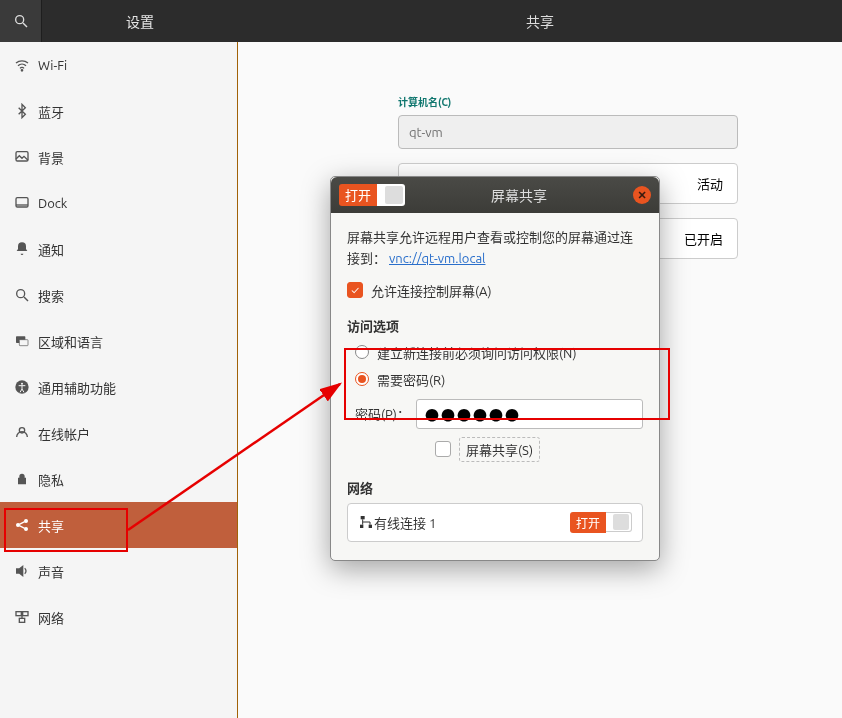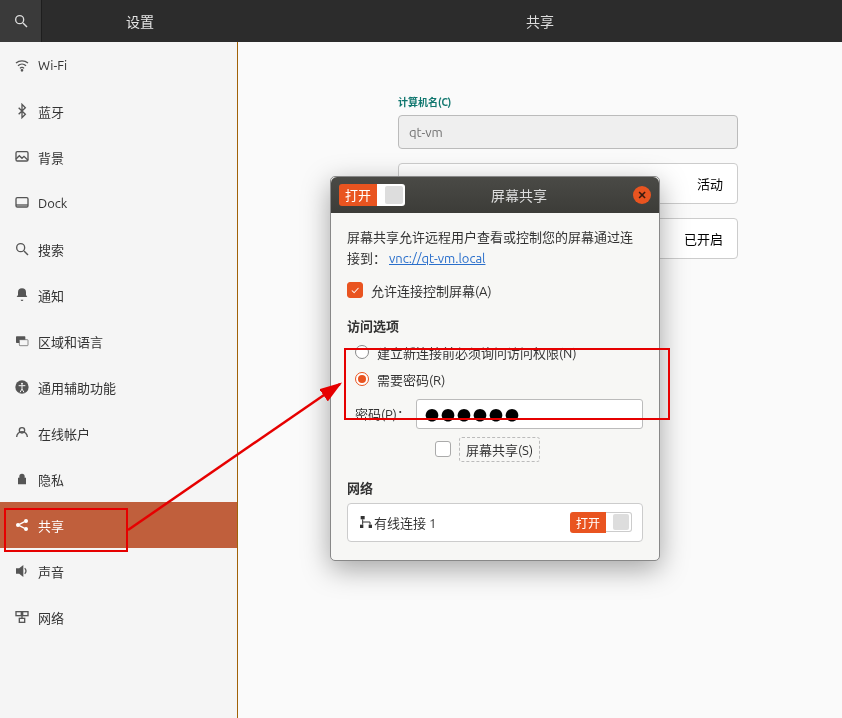--- a/index.html
+++ b/index.html
@@ -114,35 +114,35 @@
         <span class="icon">
           <svg class="ic" viewBox="0 0 24 24" fill="none" stroke="currentColor" stroke-width="2">
             <rect x="3" y="4" width="18" height="14" rx="2"></rect>
             <line x1="3" y1="15" x2="21" y2="15"></line>
           </svg>
         </span>
         <span>Dock</span>
       </div>
     <div class="sidebar-item">
         <span class="icon">
+          <svg class="ic" viewBox="0 0 24 24" fill="currentColor">
+            <path d="M12 2a6 6 0 00-6 6v4l-2 3h16l-2-3V8a6 6 0 00-6-6z"></path>
+            <path d="M10 19a2 2 0 004 0"></path>
+          </svg>
+        </span>
+        <span>通知</span>
+      </div>
+    <div class="sidebar-item">
+        <span class="icon">
           <svg class="ic" viewBox="0 0 24 24" fill="none" stroke="currentColor" stroke-width="2">
             <circle cx="10" cy="10" r="6"></circle>
             <line x1="15" y1="15" x2="21" y2="21"></line>
           </svg>
         </span>
         <span>搜索</span>
-      </div>
-    <div class="sidebar-item">
-        <span class="icon">
-          <svg class="ic" viewBox="0 0 24 24" fill="currentColor">
-            <path d="M12 2a6 6 0 00-6 6v4l-2 3h16l-2-3V8a6 6 0 00-6-6z"></path>
-            <path d="M10 19a2 2 0 004 0"></path>
-          </svg>
-        </span>
-        <span>通知</span>
       </div>
     <div class="sidebar-item">
         <span class="icon">
           <svg class="ic" viewBox="0 0 24 24" fill="currentColor">
             <rect x="3" y="5" width="14" height="10" rx="1"></rect>
             <rect x="8" y="10" width="13" height="9" rx="1" fill="#f5f5f5" stroke="currentColor"></rect>
           </svg>
         </span>
         <span>区域和语言</span>
       </div>

